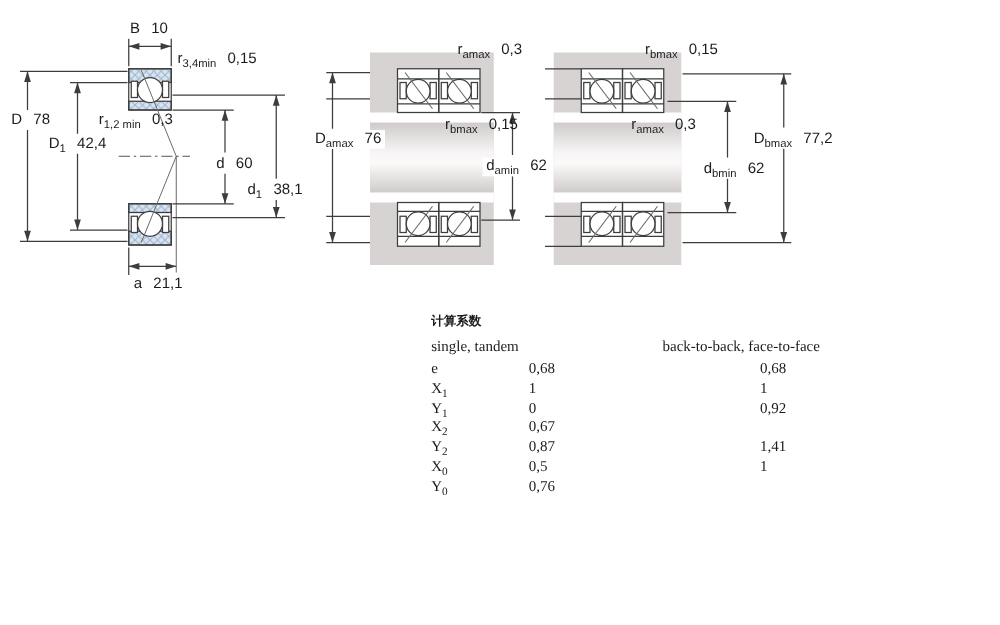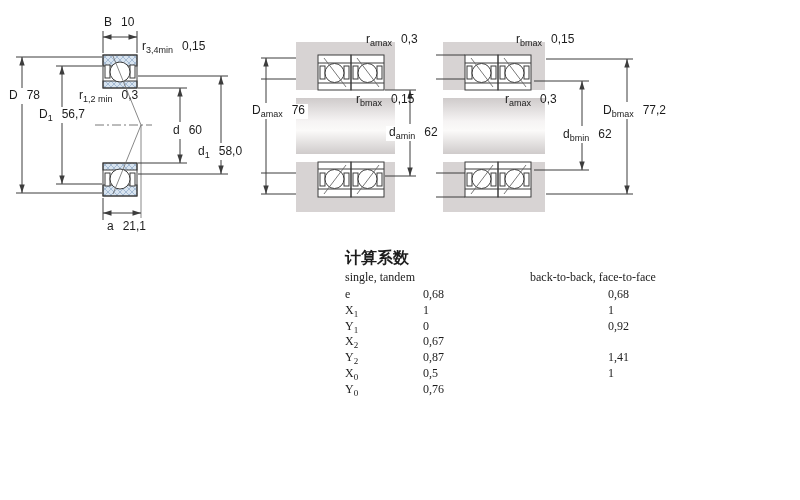--- a/index.html
+++ b/index.html
@@ -228,39 +228,39 @@
           <use href="#aD" x="627" y="194"></use>
         <use href="#aU" x="582" y="81"></use>
           <use href="#aD" x="582" y="170"></use>
       </g>
     </g>
   </svg>
 
   <span class="dim" style="left:104px;top:16px"><span>B</span><sub></sub><span class="v">10</span></span>
   <span class="dim" style="left:142px;top:40px"><span>r</span><sub>3,4min</sub><span class="v">0,15</span></span>
   <span class="dim bg" style="left:6px;top:89px"><span>D</span><sub></sub><span class="v">78</span></span>
-  <span class="dim bg" style="left:36px;top:108px"><span>D</span><sub>1</sub><span class="v">56,7</span></span>
+  <span class="dim bg" style="left:36px;top:108px"><span>D</span><sub>1</sub><span class="v">42,4</span></span>
   <span class="dim" style="left:79px;top:89px"><span>r</span><sub>1,2 min</sub><span class="v">0,3</span></span>
   <span class="dim bg" style="left:170px;top:124px"><span>d</span><sub></sub><span class="v">60</span></span>
-  <span class="dim bg" style="left:195px;top:145px"><span>d</span><sub>1</sub><span class="v">58,0</span></span>
+  <span class="dim bg" style="left:195px;top:145px"><span>d</span><sub>1</sub><span class="v">38,1</span></span>
   <span class="dim" style="left:107px;top:220px"><span>a</span><sub></sub><span class="v">21,1</span></span>
 
   <span class="dim" style="left:366px;top:33px"><span>r</span><sub>amax</sub><span class="v">0,3</span></span>
   <span class="dim" style="left:356px;top:93px"><span>r</span><sub>bmax</sub><span class="v">0,15</span></span>
   <span class="dim bg" style="left:249px;top:104px"><span>D</span><sub>amax</sub><span class="v">76</span></span>
   <span class="dim bg" style="left:386px;top:126px"><span>d</span><sub>amin</sub><span class="v">62</span></span>
 
   <span class="dim" style="left:516px;top:33px"><span>r</span><sub>bmax</sub><span class="v">0,15</span></span>
   <span class="dim" style="left:505px;top:93px"><span>r</span><sub>amax</sub><span class="v">0,3</span></span>
   <span class="dim bg" style="left:600px;top:104px"><span>D</span><sub>bmax</sub><span class="v">77,2</span></span>
   <span class="dim bg" style="left:560px;top:128px"><span>d</span><sub>bmin</sub><span class="v">62</span></span>
 
 
   <div class="tblock serif" style="left:345px;top:251px;width:430px">
-    <div class="ttitle" style="font-size:16px">计算系数</div>
+    <div class="ttitle" style="font-size:10px">计算系数</div>
     <div class="f-head">
       <span class="c1">single, tandem</span><span>back-to-back, face-to-face</span>
     </div>
     <div class="f-rows">
       <div class="frow">
           <span class="fl"><span>e</span><sub></sub></span>
           <span class="fs">0,68</span>
           <span>0,68</span>
         </div>
       <div class="frow">

